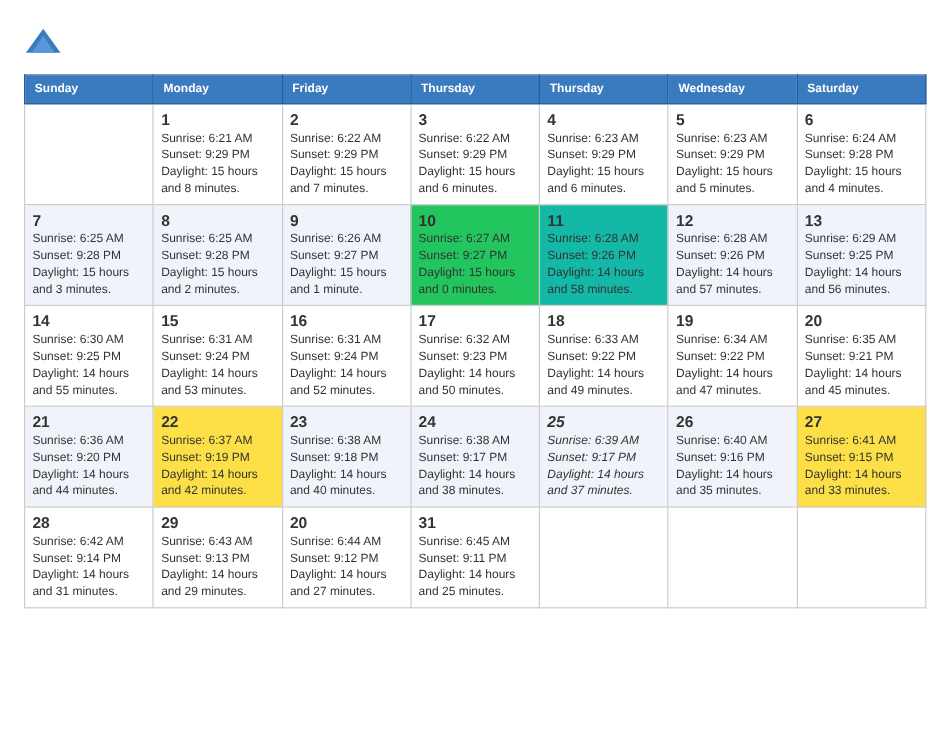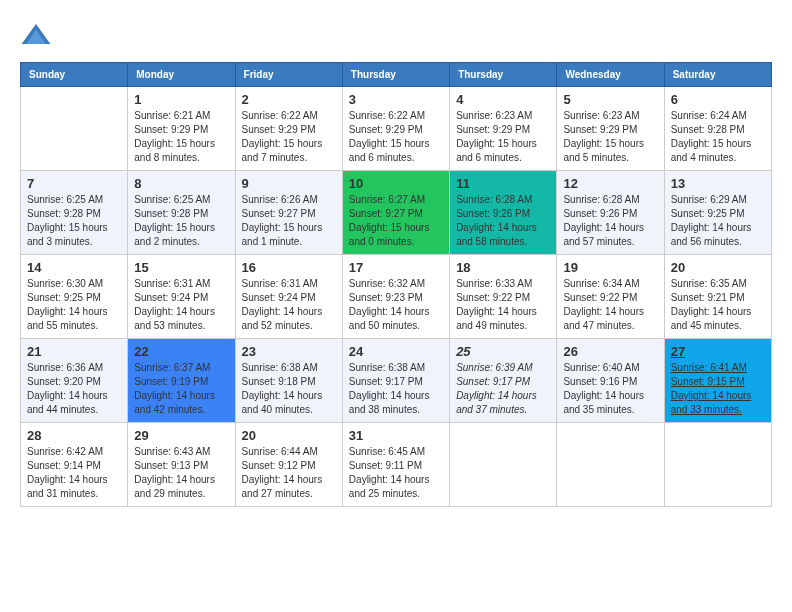--- a/index.html
+++ b/index.html
@@ -213,41 +213,41 @@
         <td>
           <span class="day-number">20</span>
           <div class="cell-text">Sunrise: 6:35 AM<br>Sunset: 9:21 PM<br>Daylight: 14 hours and 45 minutes.</div>
         </td>
       </tr>
       <tr>
         <td style="background: rgb(240, 244, 250);">
           <span class="day-number">21</span>
           <div class="cell-text">Sunrise: 6:36 AM<br>Sunset: 9:20 PM<br>Daylight: 14 hours and 44 minutes.</div>
         </td>
-        <td style="background: #3b82f6;">
+        <td style="background: #fde047;">
           <span class="day-number">22</span>
           <div class="cell-text">Sunrise: 6:37 AM<br>Sunset: 9:19 PM<br>Daylight: 14 hours and 42 minutes.</div>
         </td>
         <td style="background: rgb(240, 244, 250);">
           <span class="day-number">23</span>
           <div class="cell-text">Sunrise: 6:38 AM<br>Sunset: 9:18 PM<br>Daylight: 14 hours and 40 minutes.</div>
         </td>
         <td style="background: rgb(240, 244, 250);">
           <span class="day-number">24</span>
           <div class="cell-text">Sunrise: 6:38 AM<br>Sunset: 9:17 PM<br>Daylight: 14 hours and 38 minutes.</div>
         </td>
         <td style="background: rgb(240, 244, 250); font-style: italic;">
           <span class="day-number">25</span>
           <div class="cell-text">Sunrise: 6:39 AM<br>Sunset: 9:17 PM<br>Daylight: 14 hours and 37 minutes.</div>
         </td>
         <td style="background: rgb(240, 244, 250);">
           <span class="day-number">26</span>
           <div class="cell-text">Sunrise: 6:40 AM<br>Sunset: 9:16 PM<br>Daylight: 14 hours and 35 minutes.</div>
         </td>
-        <td style="background: #0ea5e9; text-decoration: underline;">
+        <td style="background: #fde047;">
           <span class="day-number">27</span>
           <div class="cell-text">Sunrise: 6:41 AM<br>Sunset: 9:15 PM<br>Daylight: 14 hours and 33 minutes.</div>
         </td>
       </tr>
       <tr>
         <td>
           <span class="day-number">28</span>
           <div class="cell-text">Sunrise: 6:42 AM<br>Sunset: 9:14 PM<br>Daylight: 14 hours and 31 minutes.</div>
         </td>
         <td>

